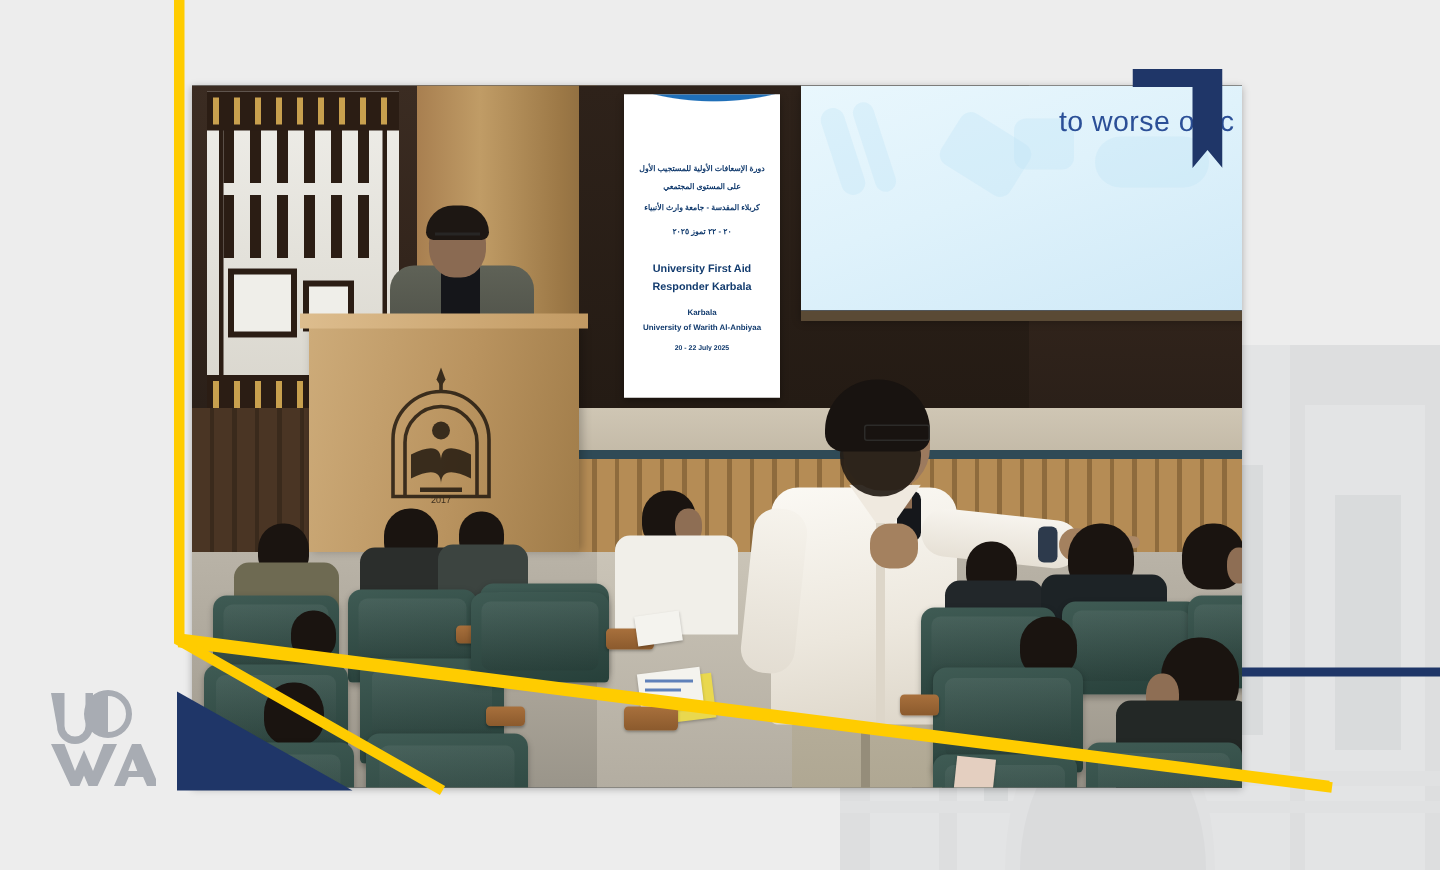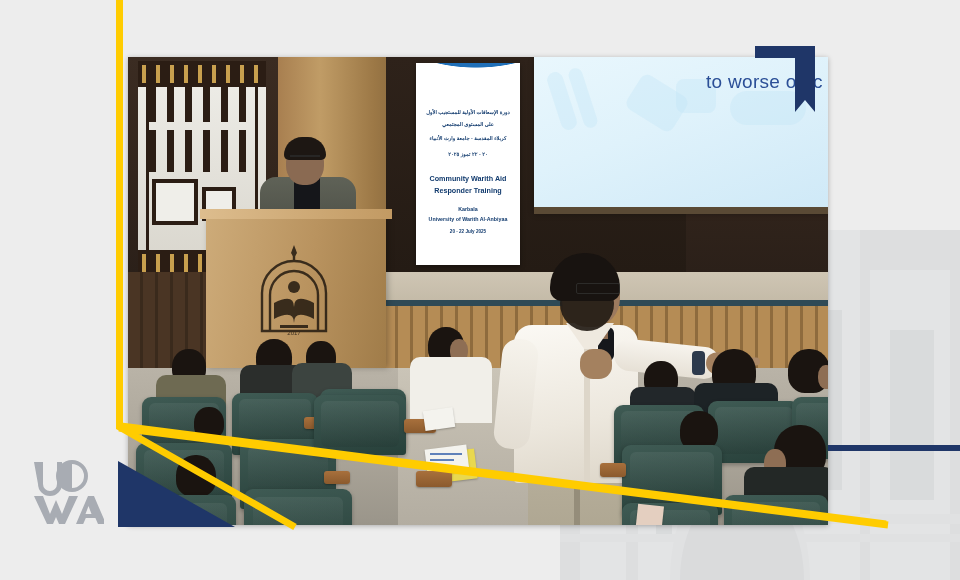--- a/index.html
+++ b/index.html
@@ -207,22 +207,22 @@
       </div>
       <div class="screen-bar"></div>
 
       <div class="banner">
         <div class="swoosh"></div>
         <div class="swoosh2"></div>
         <div class="ar" style="top:46px;">دورة الإسعافات الأولية للمستجيب الأول</div>
         <div class="ar" style="top:58px;">على المستوى المجتمعي</div>
         <div class="ar" style="top:72px;">كربلاء المقدسة - جامعة وارث الأنبياء</div>
         <div class="ar" style="top:88px;">٢٠ - ٢٢ تموز ٢٠٢٥</div>
-        <div class="en title" style="top:110px;">Community Warith Aid</div>
-        <div class="en title" style="top:122px;">Responder Training</div>
+        <div class="en title" style="top:110px;">University First Aid</div>
+        <div class="en title" style="top:122px;">Responder Karbala</div>
         <div class="en sub" style="top:142px;">Karbala</div>
         <div class="en sub" style="top:152px;">University of Warith Al-Anbiyaa</div>
         <div class="en date" style="top:166px;">20 - 22 July 2025</div>
       </div>
 
       <div class="stage-floor"></div>
       <div class="panel-rail"></div>
       <div class="panel"></div>
       <div class="panel-dark"></div>
       <div class="floor-bottom"></div>

